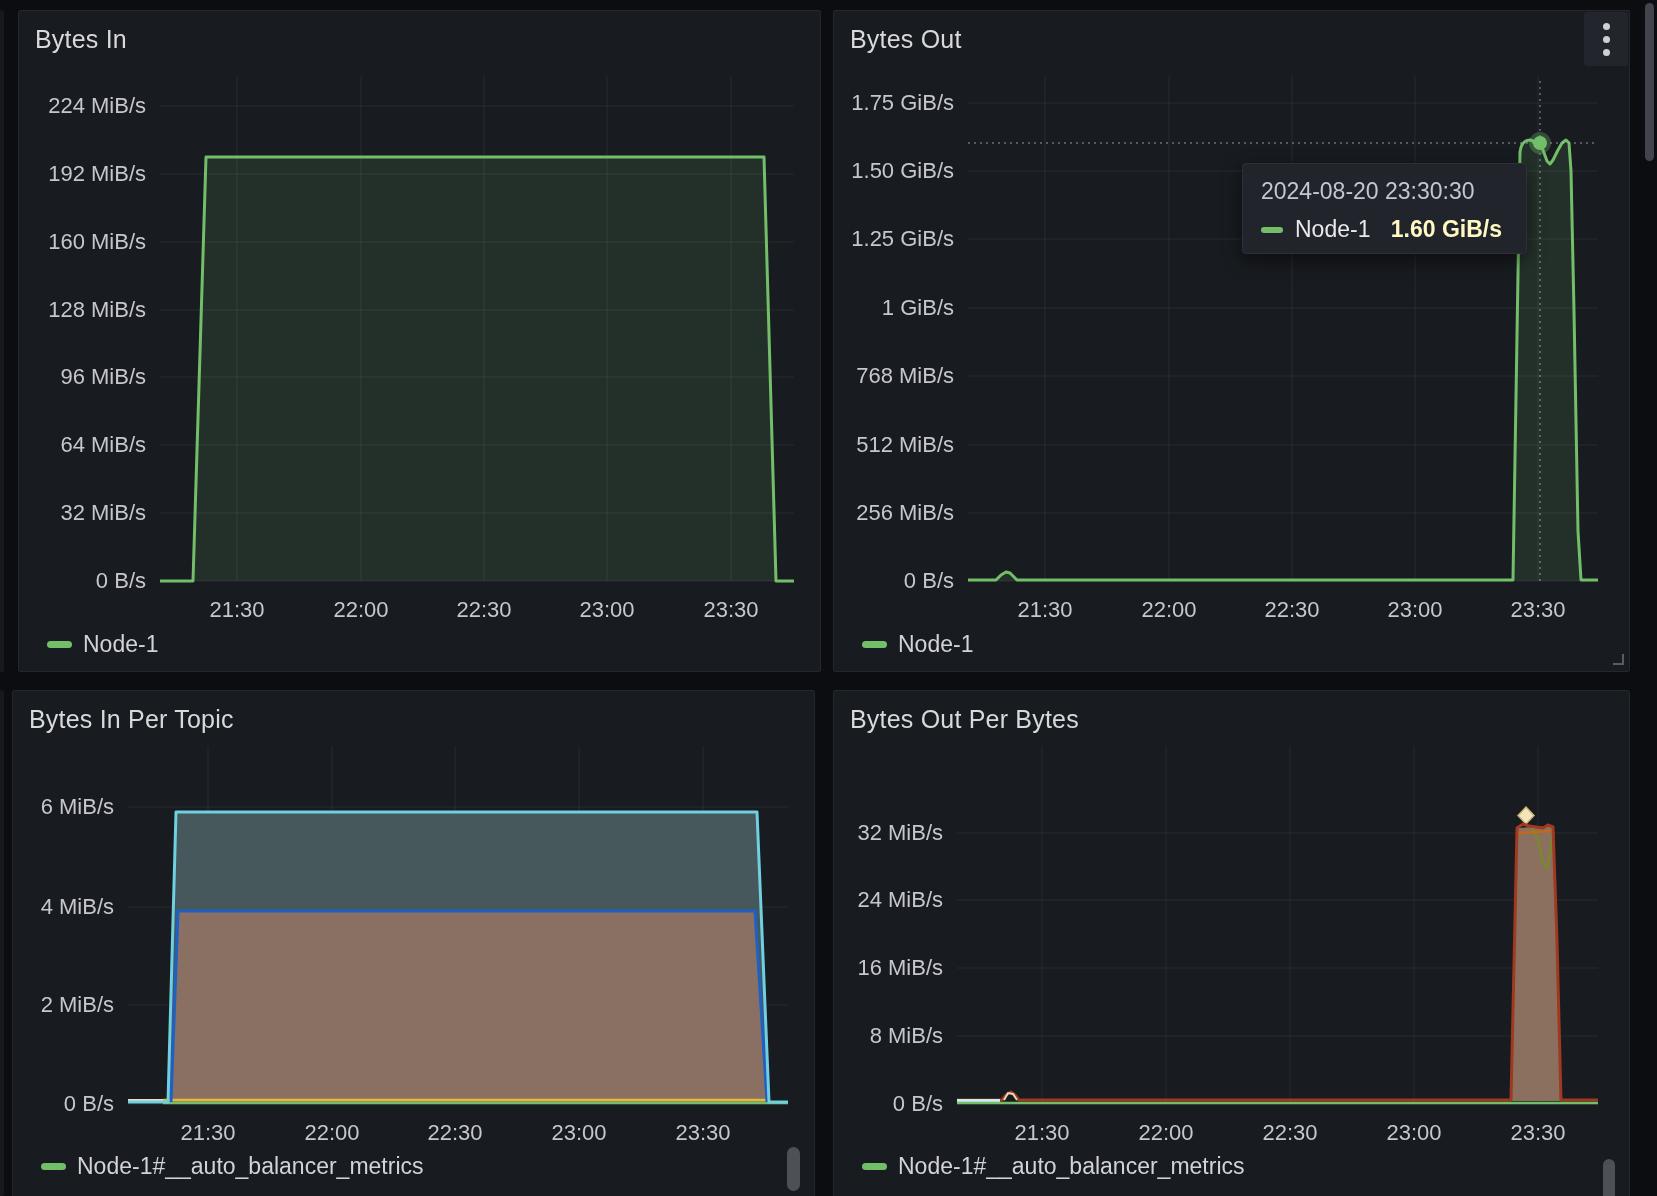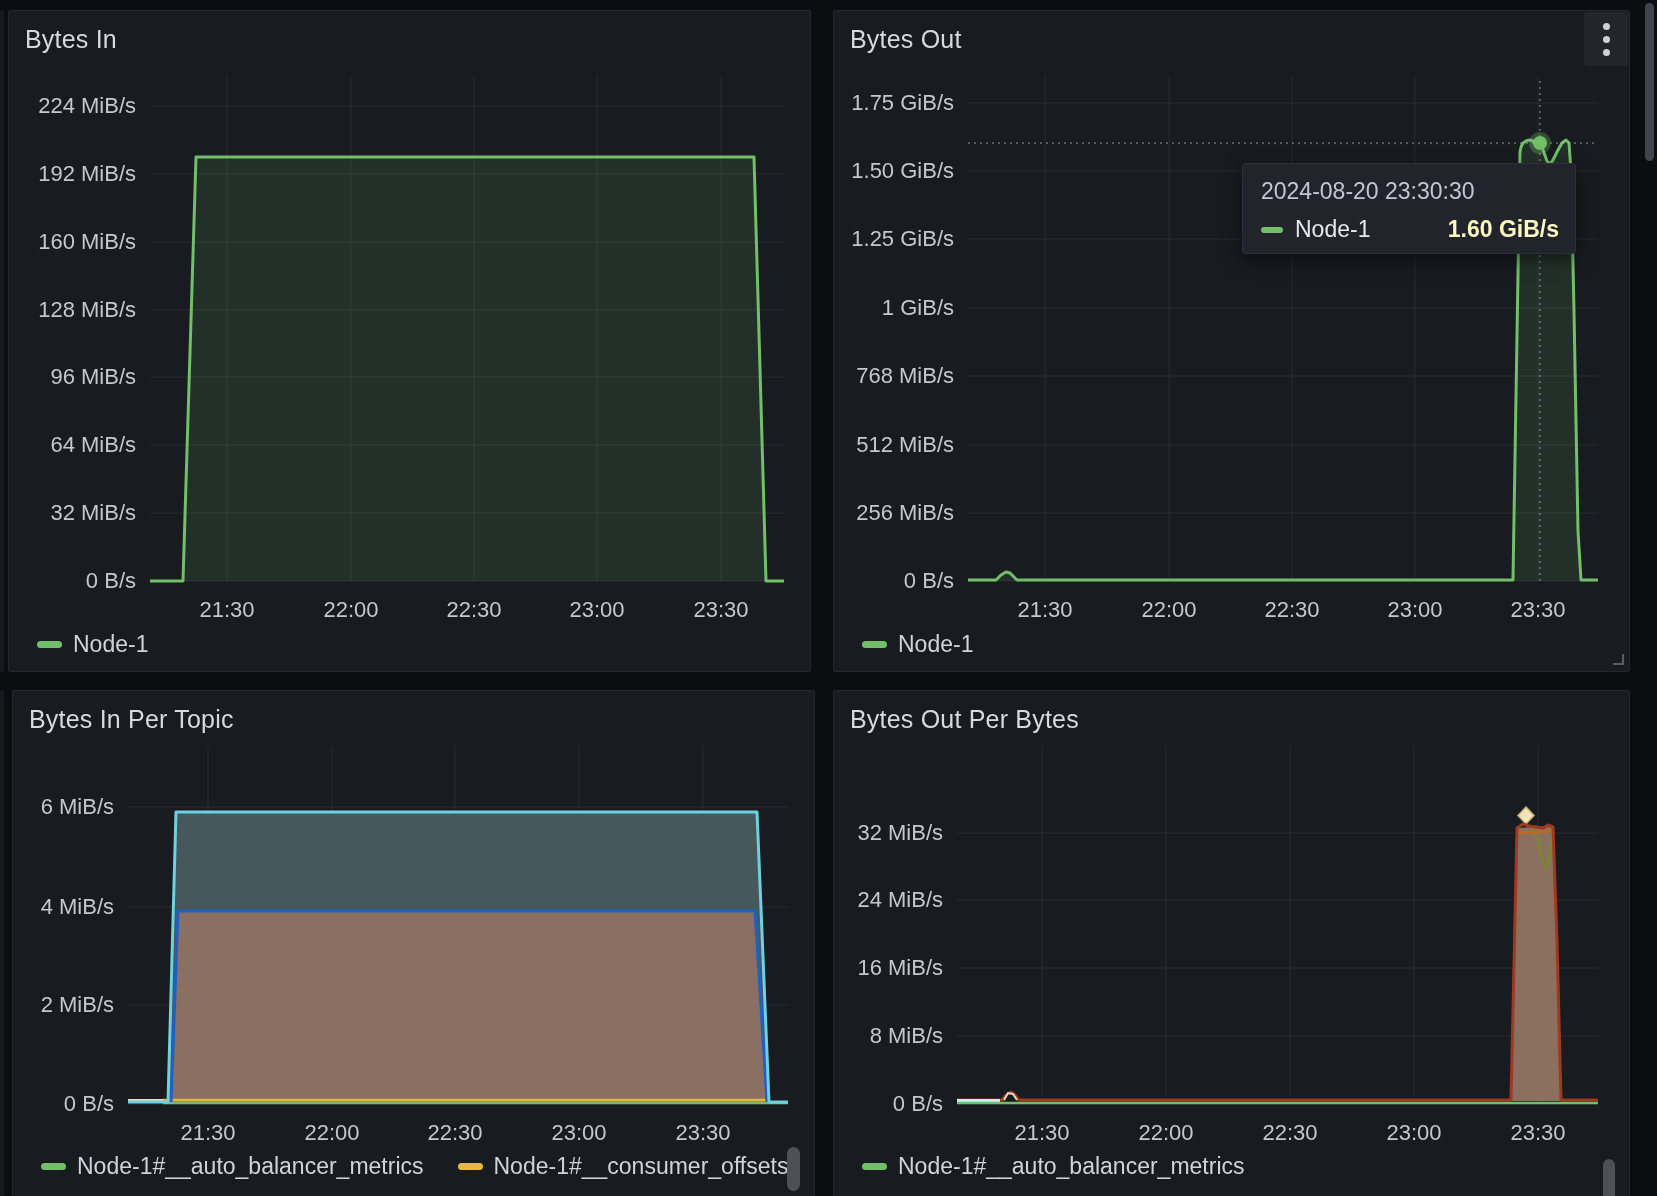--- a/index.html
+++ b/index.html
@@ -45,45 +45,45 @@
     display:flex; align-items:center; justify-content:center; cursor:pointer;
   }
   .kebab-btn .dot { width:7px; height:7px; border-radius:50%; background:#cfd0d6; margin:3px 0; }
   .kebab-dots { display:flex; flex-direction:column; align-items:center; }
   .resize-corner {
     position:absolute; right:5px; bottom:6px; width:11px; height:11px;
     border-right:2px solid #5a5c63; border-bottom:2px solid #5a5c63;
     cursor:nwse-resize;
   }
   .tooltip {
-    position:absolute; left:1242px; top:163px; width:334px; height:91px;
+    position:absolute; left:1242px; top:163px; width:285px; height:91px;
     background:#22242b; border:1px solid #2d3038; border-radius:4px;
     box-shadow:0 6px 18px rgba(0,0,0,0.5);
-    padding:14px 16px 0 18px; z-index:30;
+    padding:14px 24px 0 18px; z-index:30;
   }
   .tooltip-title { font-size:23px; color:#c5c6d2; margin-bottom:11px; white-space:nowrap; }
   .tooltip-row { display:flex; align-items:center; gap:12px; }
   .tooltip-marker { width:22px; height:6px; border-radius:3px; flex:0 0 auto; }
   .tooltip-name { font-size:23px; color:#e8e9ec; }
   .tooltip-value { font-size:23px; font-weight:700; color:#fef9c3; margin-left:auto; }
   .legend-scroll-thumb {
     position:absolute; background:#4e5058; border-radius:7px; cursor:pointer;
   }
   .page-scrollbar {
     position:absolute; left:1645px; top:3px; width:9px; height:158px;
     background:#42444d; border-radius:5px; cursor:pointer; z-index:40;
   }
 </style>
 </head>
 <body>
 
 <div class="panel-sliver" style="top:10px;height:662px;"></div>
 <div class="panel-sliver" style="top:690px;height:506px;"></div>
 
-<div class="panel" style="left:8px;top:10px;width:803px;height:662px;">
+<div class="panel" style="left:18px;top:10px;width:803px;height:662px;">
   <div class="panel-title">Bytes In</div>
   <svg class="chart-svg" width="803" height="662" viewBox="0 0 803 662">
     <g>
       <line class="gridline" x1="218" y1="65" x2="218" y2="570"></line>
       <line class="gridline" x1="342" y1="65" x2="342" y2="570"></line>
       <line class="gridline" x1="465" y1="65" x2="465" y2="570"></line>
       <line class="gridline" x1="588" y1="65" x2="588" y2="570"></line>
       <line class="gridline" x1="712" y1="65" x2="712" y2="570"></line>
       <line class="gridline" x1="141" y1="95" x2="775" y2="95"></line>
       <line class="gridline" x1="141" y1="163" x2="775" y2="163"></line>
@@ -232,24 +232,20 @@
       <path d="M150,409 H756" stroke="#EAB839" stroke-width="2.5"></path>
       <path d="M158,411 L165,220 H742 L754,411" stroke="#1F60C4" stroke-width="3"></path>
       <path d="M115,411 H155 L163,121 H744 L756,411 H775" stroke="#6ED0E0" stroke-width="3"></path>
     </g>
   </svg>
   <div class="legend" style="left:28px;top:462px;">
     <div class="legend-item">
       <span class="legend-marker" style="background:#73BF69;"></span>
       <span class="legend-label">Node-1#__auto_balancer_metrics</span>
     </div>
-    <div class="legend-item">
-      <span class="legend-marker" style="background:#EAB839;"></span>
-      <span class="legend-label">Node-1#__consumer_offsets</span>
-    </div>
   </div>
   <div class="legend-scroll-thumb" style="left:774px;top:456px;width:13px;height:44px;"></div>
 </div>
 
 <div class="panel" style="left:833px;top:690px;width:797px;height:520px;">
   <div class="panel-title">Bytes Out Per Bytes</div>
   <svg class="chart-svg" width="797" height="520" viewBox="0 0 797 520">
     <g>
       <line class="gridline" x1="208" y1="55" x2="208" y2="413"></line>
       <line class="gridline" x1="332" y1="55" x2="332" y2="413"></line>

